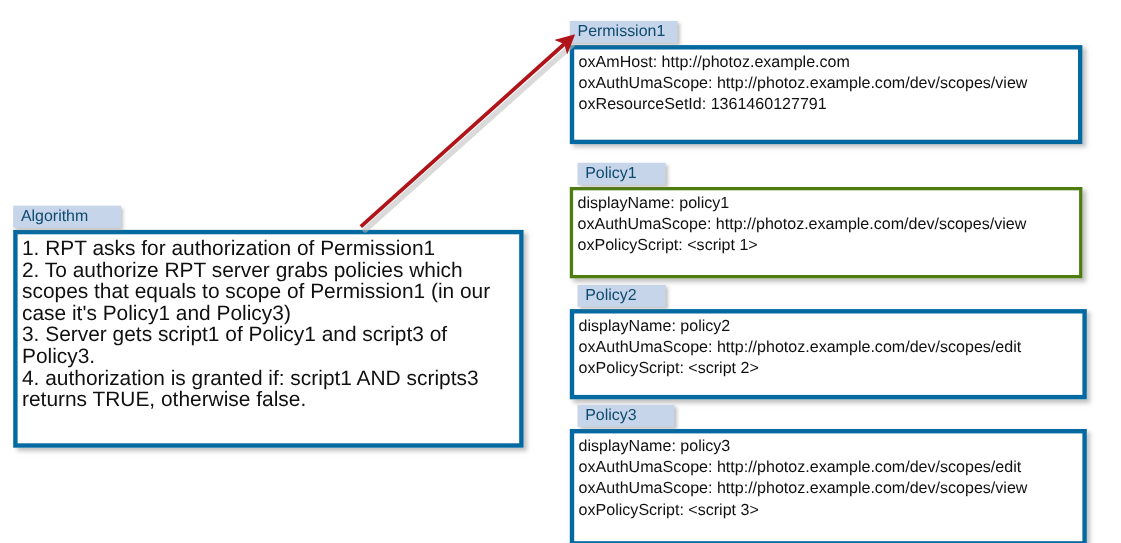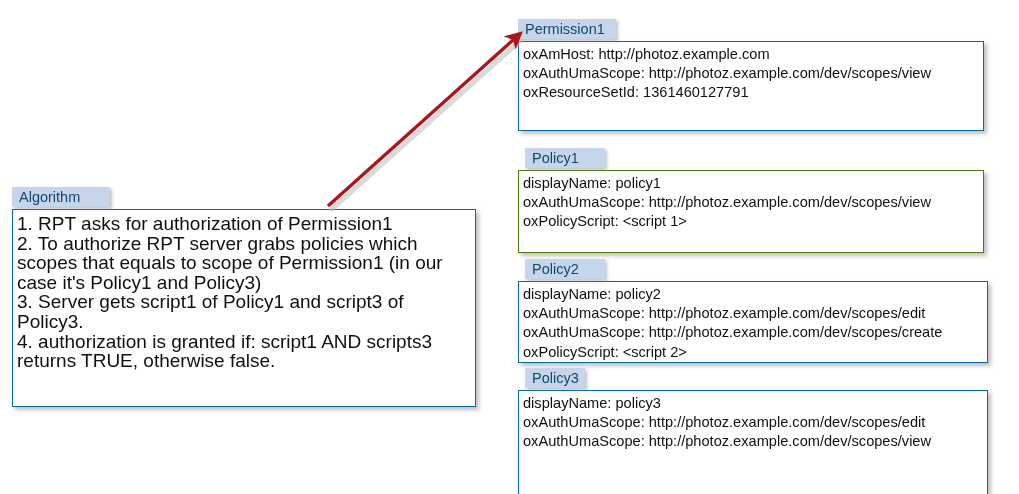--- a/index.html
+++ b/index.html
@@ -34,37 +34,37 @@
     font-size: 14.5px;
     padding: 0 8px 0 7px;
     white-space: nowrap;
     box-sizing: border-box;
     box-shadow: 2px 2px 3px rgba(120,120,120,0.45);
     z-index: 3;
   }
   .note-body {
     position: absolute;
     background: #ffffff;
-    border: 1px solid #0369a1;
+    border: 4px solid #0369a1;
     box-sizing: border-box;
     box-shadow: 3px 3px 4px rgba(140,140,140,0.55);
     z-index: 2;
     overflow: hidden;
   }
   .note-body .lines {
     padding: 3px 0 0 4px;
   }
   .note-body .line {
     font-size: 14.6px;
     line-height: 19.2px;
     color: #101010;
     white-space: nowrap;
   }
   .note-body.soft-border {
-    border: 1px solid #4d7c0f;
+    border: 3px solid #4d7c0f;
   }
 
   
   .algo-body .line {
     white-space: normal;
     font-size: 19px;
     line-height: 19.6px;
   }
   .algo-body .lines {
     padding: 4px 6px 0 4px;
@@ -130,30 +130,30 @@
       </div>
     </div>
   </div>
 
   <div class="note" style="left:518px; top:259px; width:398px; height:104px;">
     <div class="note-tab" style="left:7px; width:80px;">Policy2</div>
     <div class="note-body" style="left:0px; top:22px; width:470px; height:82px;">
       <div class="lines">
         <div class="line">displayName: policy2</div>
         <div class="line">oxAuthUmaScope: http://photoz.example.com/dev/scopes/edit</div>
-        <div class="line">oxAuthUmaScope: http://photoz.example.com/dev/scopes/create</div>
         <div class="line">oxPolicyScript: &lt;script 2&gt;</div>
       </div>
     </div>
   </div>
 
   <div class="note" style="left:518px; top:368px; width:470px; height:105px;">
-    <div class="note-tab" style="left:7px; width:60px;">Policy3</div>
+    <div class="note-tab" style="left:7px; width:88px;">Policy3</div>
     <div class="note-body" style="left:0px; top:22px; width:470px; height:106px;">
       <div class="lines">
         <div class="line">displayName: policy3</div>
         <div class="line">oxAuthUmaScope: http://photoz.example.com/dev/scopes/edit</div>
         <div class="line">oxAuthUmaScope: http://photoz.example.com/dev/scopes/view</div>
+        <div class="line">oxPolicyScript: &lt;script 3&gt;</div>
       </div>
     </div>
   </div>
 
 </div>
 
 </body></html>

